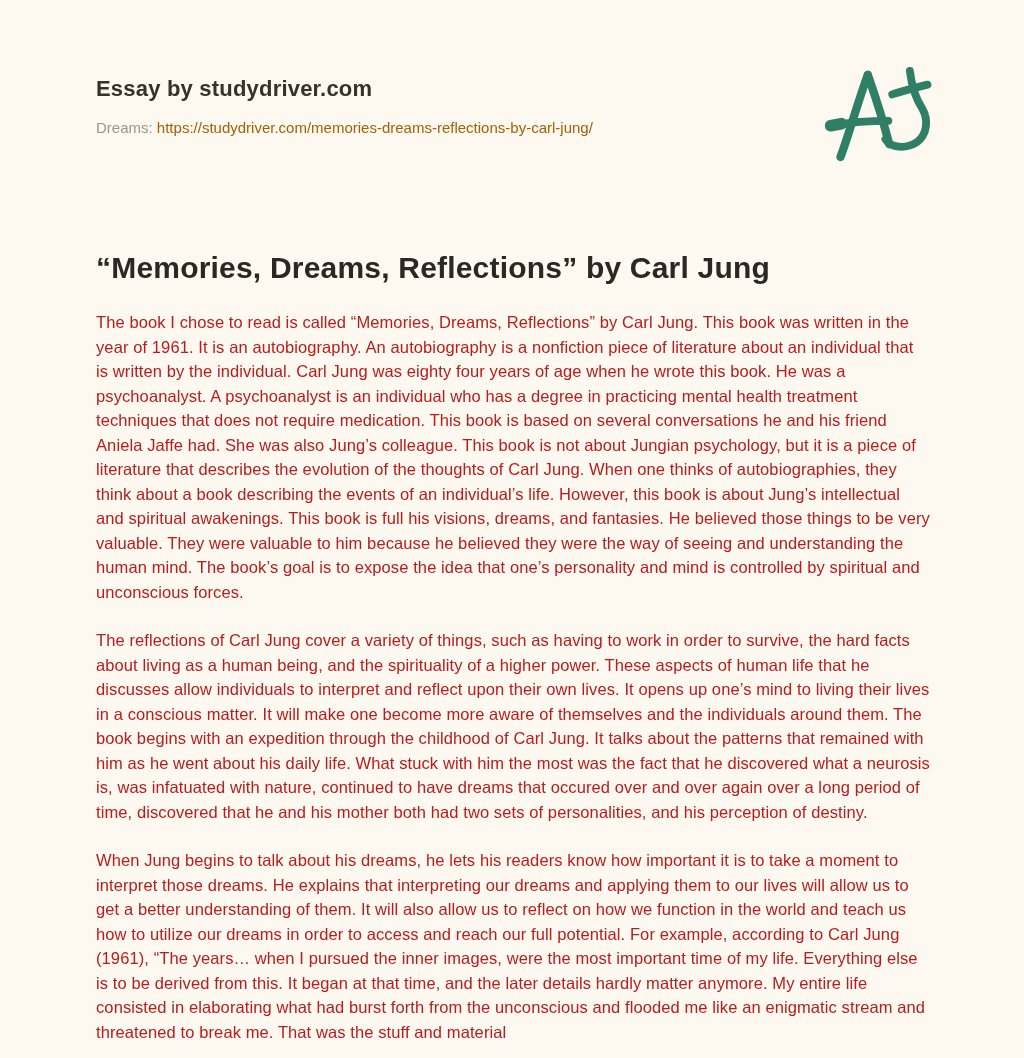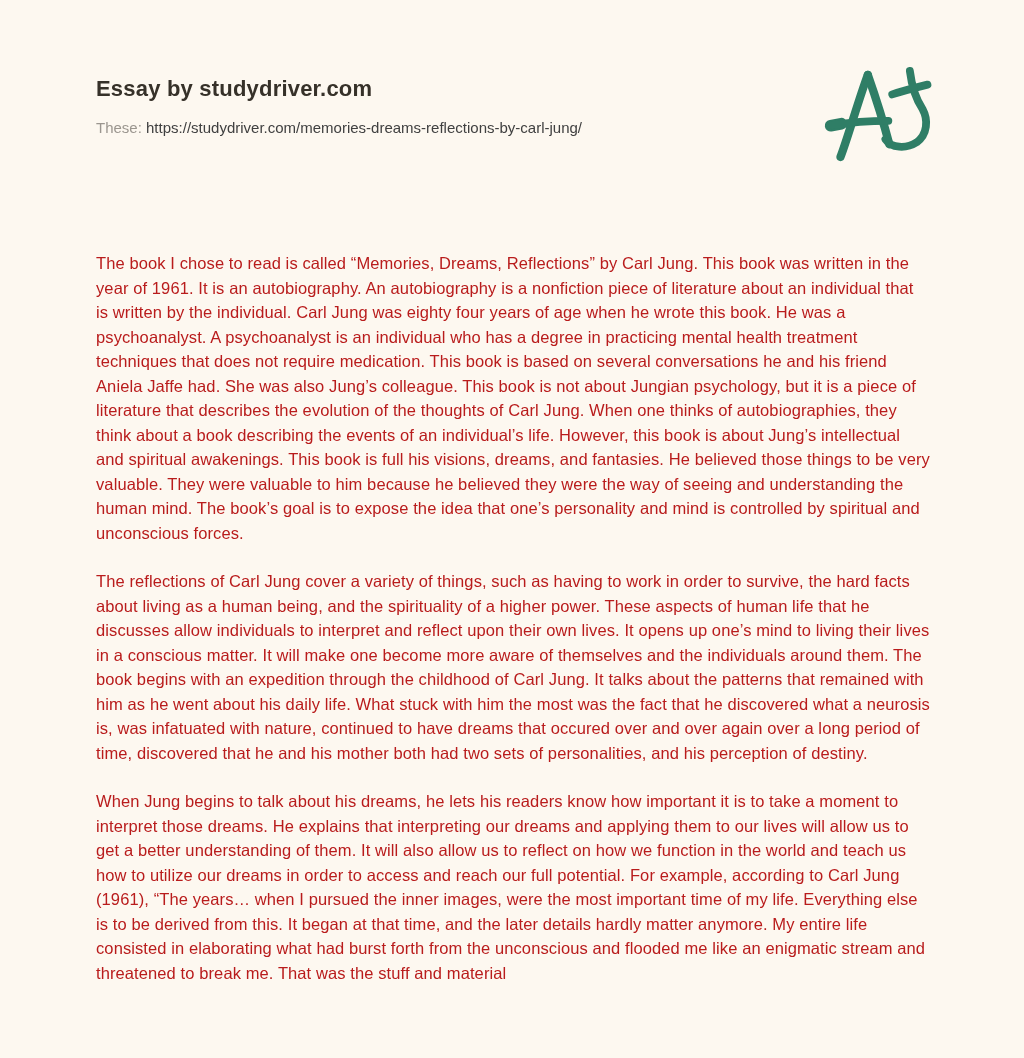--- a/index.html
+++ b/index.html
@@ -31,21 +31,21 @@
     font-weight: 700;
     color: #363129;
     letter-spacing: 0.2px;
   }
   .source-line {
     margin: 17px 0 0 0;
     font-size: 15px;
     color: #9b968f;
   }
   .source-link {
-    color: #404040;
+    color: #a16207;
     text-decoration: none;
     cursor: pointer;
   }
   .logo {
     position: absolute;
     left: 816px;
     top: 58px;
     width: 132px;
     height: 108px;
   }
@@ -76,21 +76,21 @@
   }
 </style>
 </head>
 <body>
 
 <div class="page">
 
   <div class="header">
     <h1 class="header-title">Essay by studydriver.com</h1>
     <p class="source-line">
-      <span>These:</span>
+      <span>Dreams:</span>
       <a class="source-link">https://studydriver.com/memories-dreams-reflections-by-carl-jung/</a>
     </p>
   </div>
 
   <div class="logo">
     <svg viewBox="0 0 135 108" fill="none" xmlns="http://www.w3.org/2000/svg">
 
       <path d="M25 100 C32 82 44 40 53 16" stroke="#2f7e66" stroke-width="8.5" stroke-linecap="round"></path>
 
       <path d="M53 16 C60 36 70 68 75 87" stroke="#2f7e66" stroke-width="8.5" stroke-linecap="round"></path>
@@ -98,18 +98,19 @@
       <path d="M15 68 L26 66" stroke="#2f7e66" stroke-width="12" stroke-linecap="round"></path>
       <path d="M17 67.5 C38 64 58 63 74 63" stroke="#2f7e66" stroke-width="8" stroke-linecap="round"></path>
 
       <path d="M78 36 C90 32 102 29 114 26" stroke="#2f7e66" stroke-width="8" stroke-linecap="round"></path>
 
       <path d="M96 12 C98 28 103 42 109 51 C115 62 114 77 103 85 C92 92 77 91 71 82" stroke="#2f7e66" stroke-width="8" stroke-linecap="round"></path>
     </svg>
   </div>
 
   <div class="content">
+    <h2 class="essay-title">“Memories, Dreams, Reflections” by Carl Jung</h2>
     <p class="para">The book I chose to read is called “Memories, Dreams, Reflections” by Carl Jung. This book was written in the year of 1961. It is an autobiography. An autobiography is a nonfiction piece of literature about an individual that is written by the individual. Carl Jung was eighty four years of age when he wrote this book. He was a psychoanalyst. A psychoanalyst is an individual who has a degree in practicing mental health treatment techniques that does not require medication. This book is based on several conversations he and his friend Aniela Jaffe had. She was also Jung’s colleague. This book is not about Jungian psychology, but it is a piece of literature that describes the evolution of the thoughts of Carl Jung. When one thinks of autobiographies, they think about a book describing the events of an individual’s life. However, this book is about Jung’s intellectual and spiritual awakenings. This book is full his visions, dreams, and fantasies. He believed those things to be very valuable. They were valuable to him because he believed they were the way of seeing and understanding the human mind. The book’s goal is to expose the idea that one’s personality and mind is controlled by spiritual and unconscious forces.</p>
     <p class="para">The reflections of Carl Jung cover a variety of things, such as having to work in order to survive, the hard facts about living as a human being, and the spirituality of a higher power. These aspects of human life that he discusses allow individuals to interpret and reflect upon their own lives. It opens up one’s mind to living their lives in a conscious matter. It will make one become more aware of themselves and the individuals around them. The book begins with an expedition through the childhood of Carl Jung. It talks about the patterns that remained with him as he went about his daily life. What stuck with him the most was the fact that he discovered what a neurosis is, was infatuated with nature, continued to have dreams that occured over and over again over a long period of time, discovered that he and his mother both had two sets of personalities, and his perception of destiny.</p>
     <p class="para">When Jung begins to talk about his dreams, he lets his readers know how important it is to take a moment to interpret those dreams. He explains that interpreting our dreams and applying them to our lives will allow us to get a better understanding of them. It will also allow us to reflect on how we function in the world and teach us how to utilize our dreams in order to access and reach our full potential. For example, according to Carl Jung (1961), “The years… when I pursued the inner images, were the most important time of my life. Everything else is to be derived from this. It began at that time, and the later details hardly matter anymore. My entire life consisted in elaborating what had burst forth from the unconscious and flooded me like an enigmatic stream and threatened to break me. That was the stuff and material</p>
   </div>
 
 </div>
 
 </body></html>

